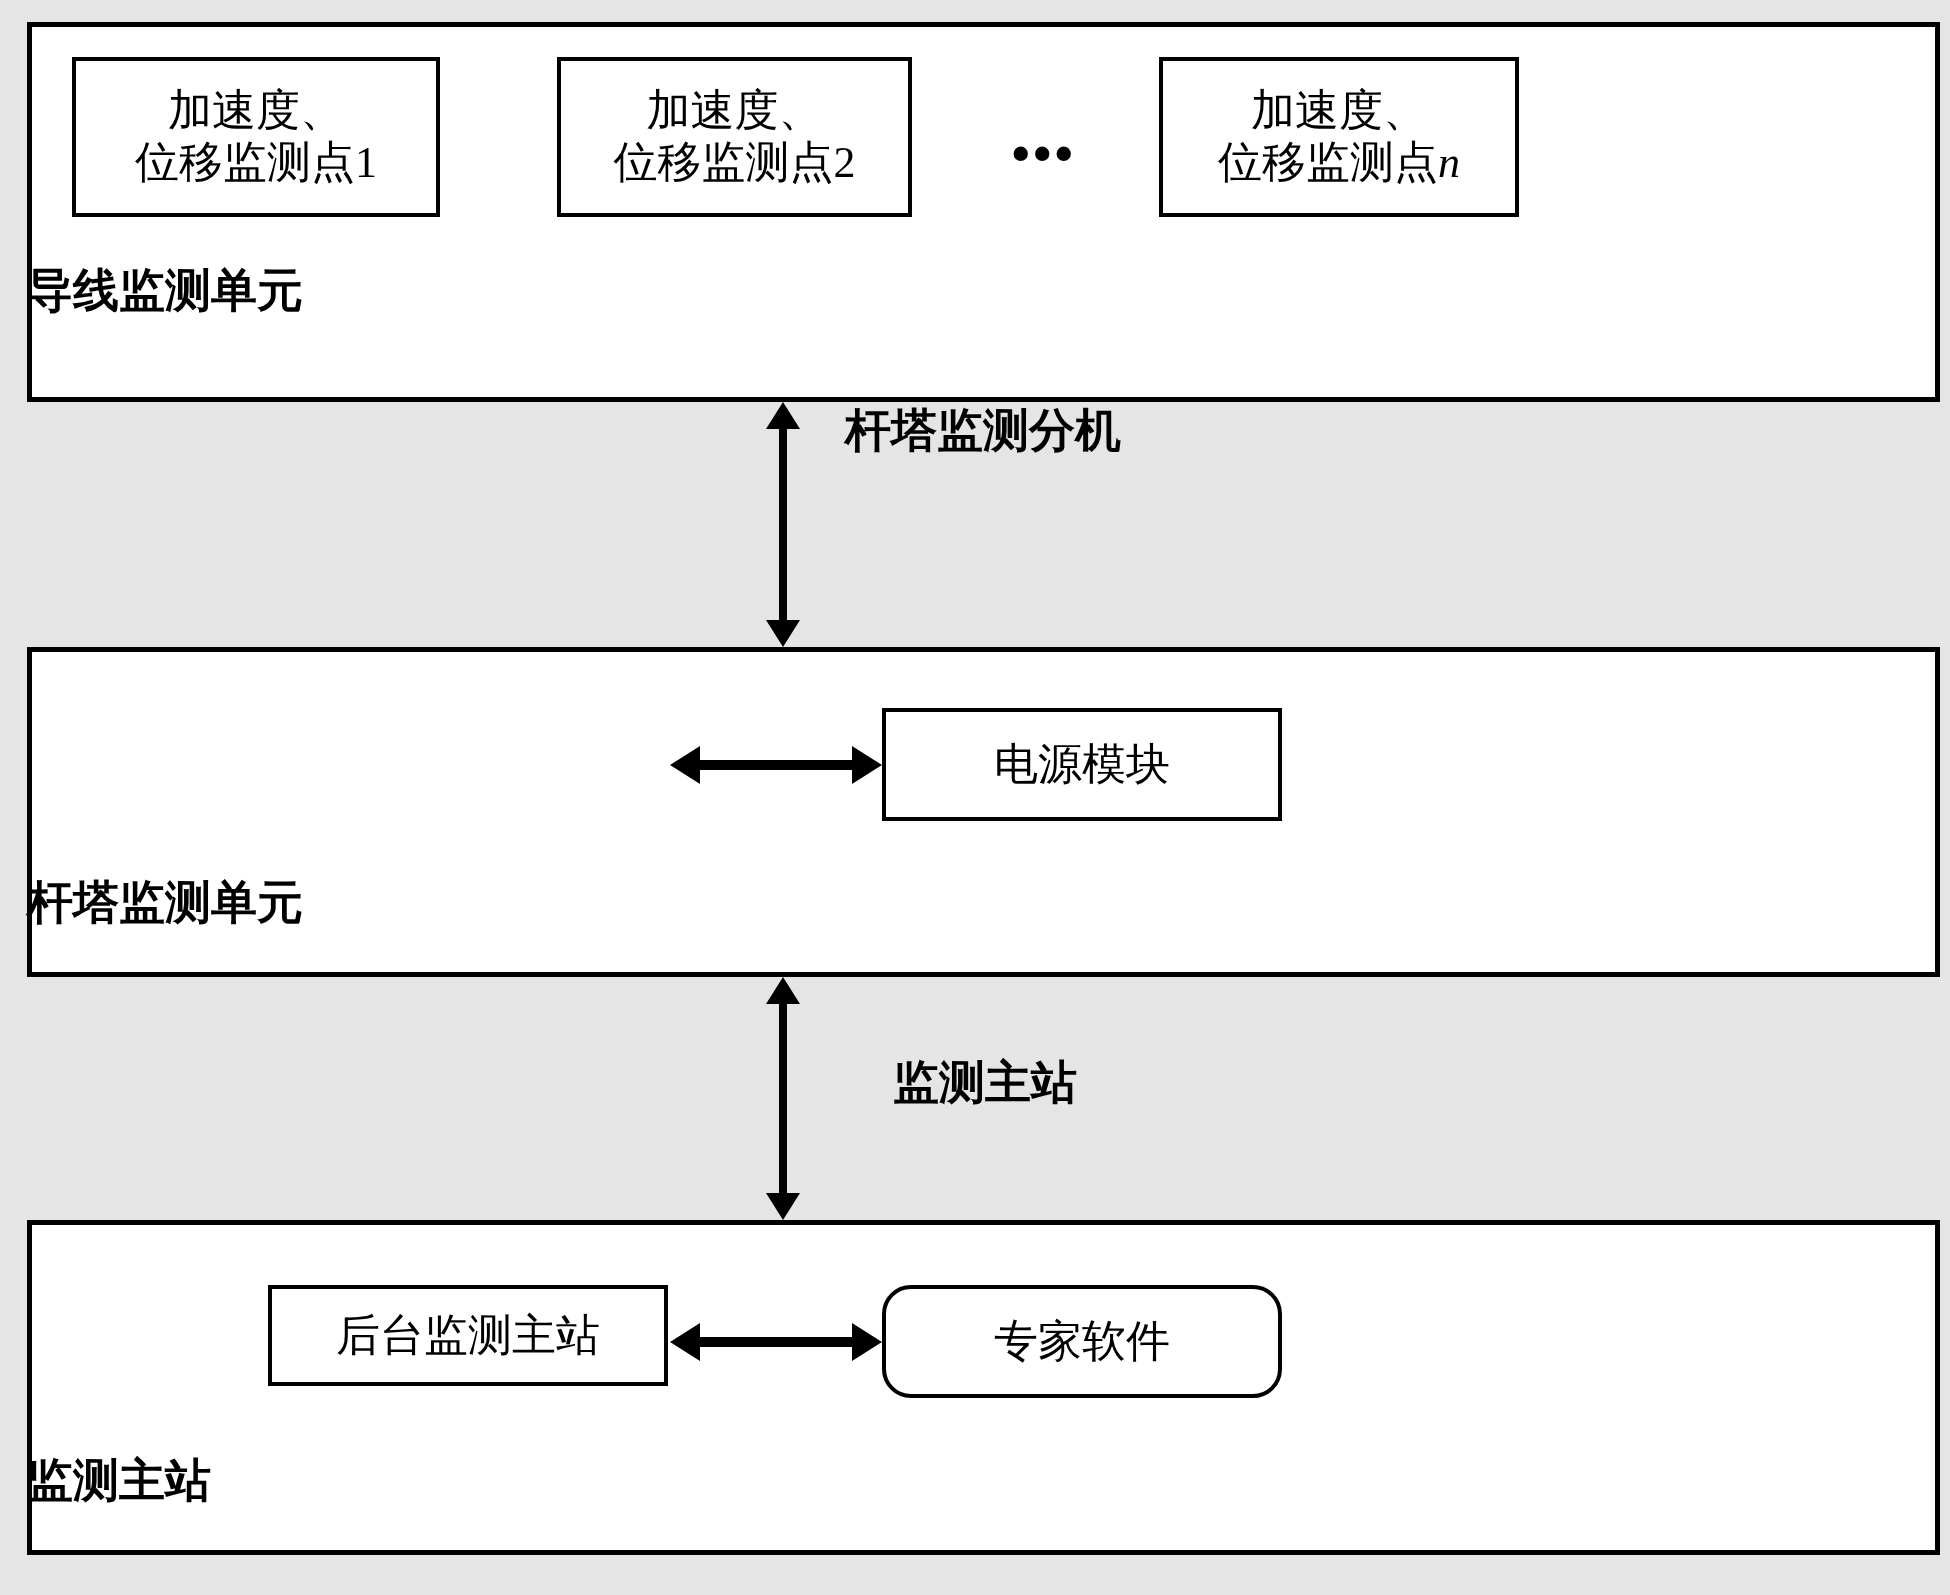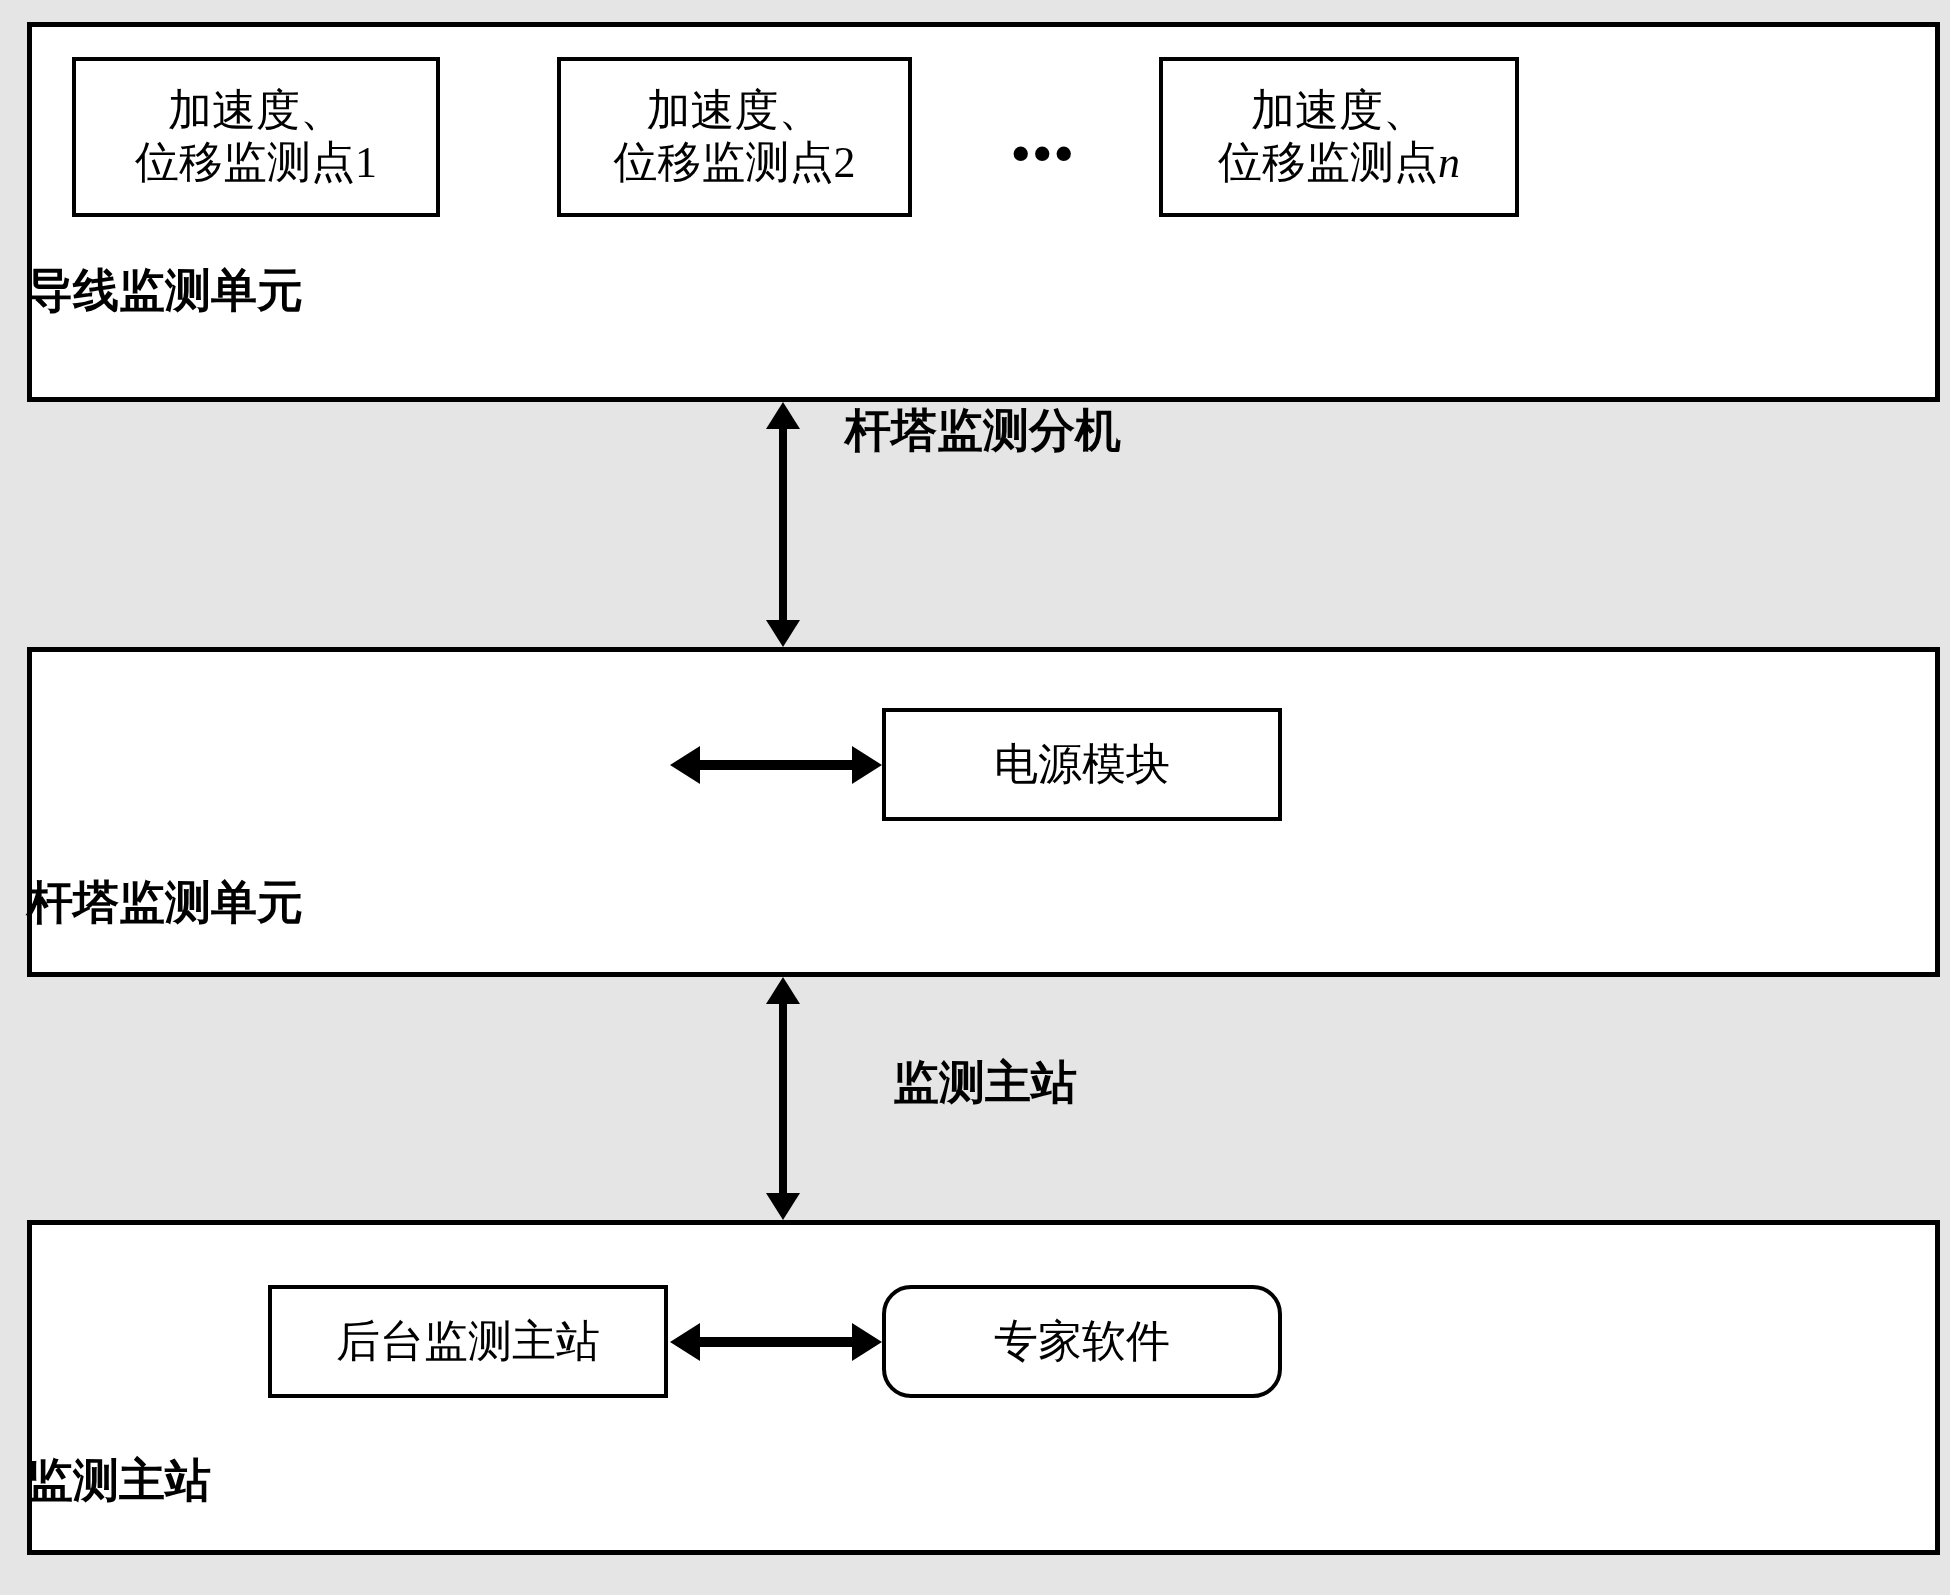--- a/index.html
+++ b/index.html
@@ -174,21 +174,21 @@
 
   <div class="v-conn" style="left:783px; top:977px; height:243px;">
     <div class="shaft" style="top:14px; height:215px;"></div>
     <div class="head-up"></div>
     <div class="head-down"></div>
   </div>
   <div class="conn-label" style="left:893px; top:1052px;">监测主站</div>
 
   <div class="unit" style="left:27px; top:1220px; width:1913px; height:335px;"></div>
 
-  <div class="node" style="left:268px; top:1285px; width:400px; height:113px;"><span>后台监测主站</span></div>
+  <div class="node" style="left:268px; top:1285px; width:400px; height:101px;"><span>后台监测主站</span></div>
 
   <div class="h-conn" style="left:670px; top:1342px; width:212px;">
     <div class="shaft" style="left:22px; width:168px;"></div>
     <div class="head-left"></div>
     <div class="head-right"></div>
   </div>
 
   <div class="node" style="left:882px; top:1285px; width:400px; height:113px;border-radius:29px;"><span>专家软件</span></div>
 
   <div class="unit-caption" style="left:27px; top:1450px; width:1913px;">监测主站</div>

